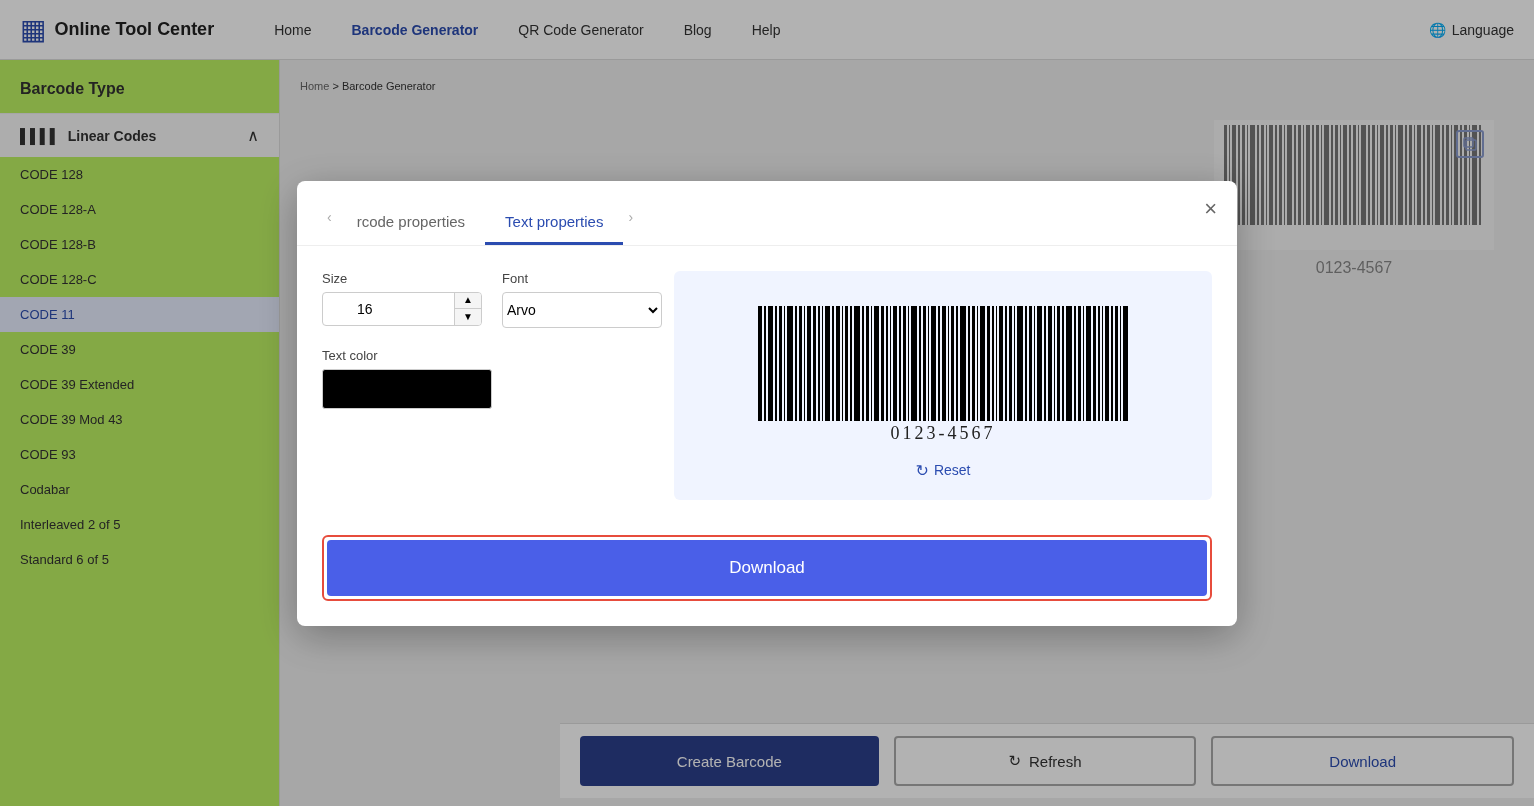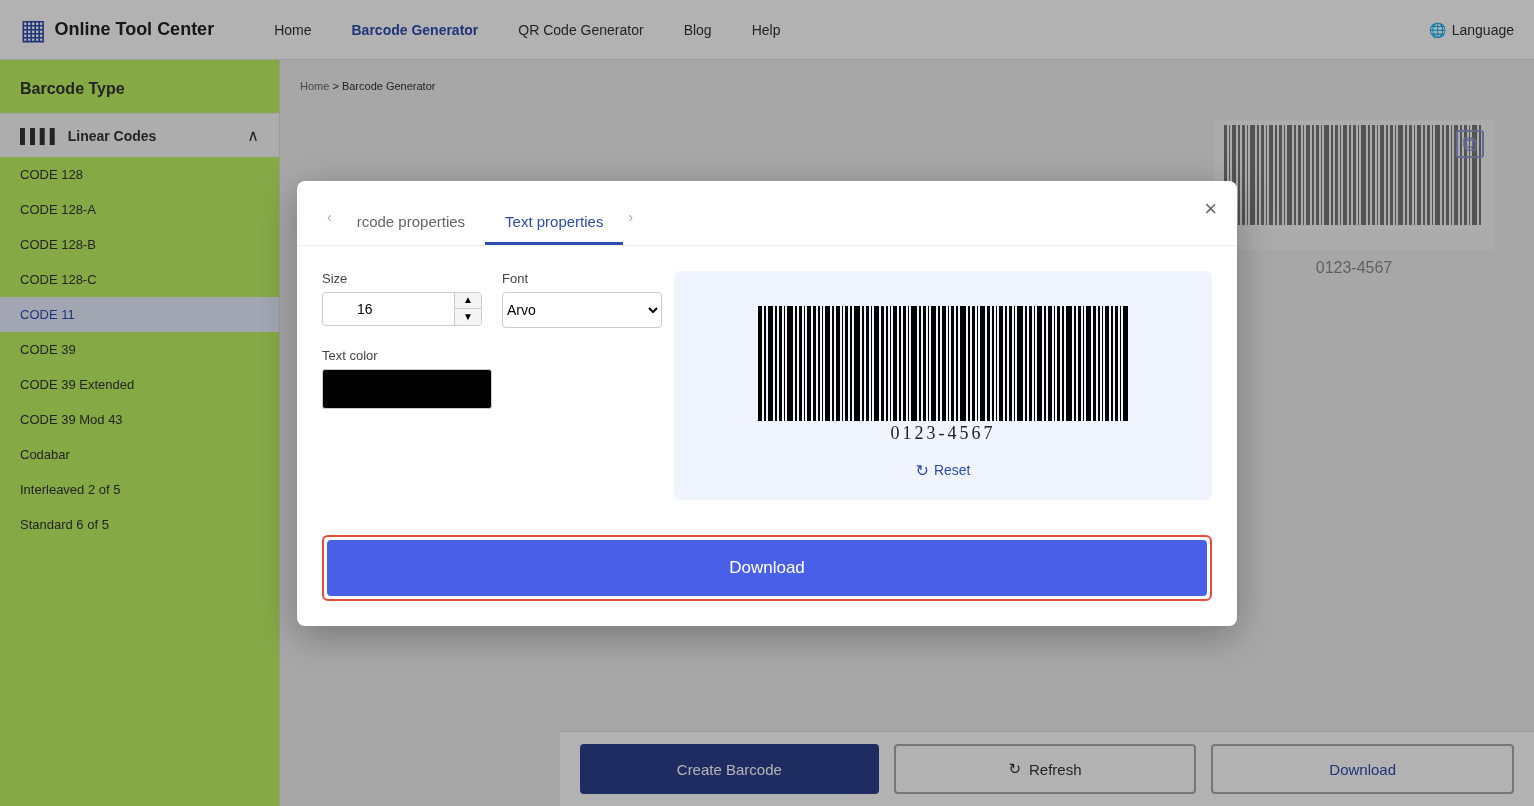--- a/index.html
+++ b/index.html
@@ -140,21 +140,21 @@
       cursor: pointer;
       display: flex;
       align-items: center;
       justify-content: center;
       color: #2b4cb0;
     }
 
     
     .bottom-bar {
       position: absolute;
-      bottom: 0;
+      bottom: 8px;
       left: 280px;
       right: 0;
       background: white;
       border-top: 1px solid #ddd;
       display: flex;
       gap: 0;
       padding: 12px 20px;
       gap: 15px;
     }
     .btn-create {
@@ -409,20 +409,21 @@
         <span>∧</span>
       </div>
       <div class="sidebar-item">CODE 128</div>
       <div class="sidebar-item">CODE 128-A</div>
       <div class="sidebar-item">CODE 128-B</div>
       <div class="sidebar-item">CODE 128-C</div>
       <div class="sidebar-item active">CODE 11</div>
       <div class="sidebar-item">CODE 39</div>
       <div class="sidebar-item">CODE 39 Extended</div>
       <div class="sidebar-item">CODE 39 Mod 43</div>
+      <div class="sidebar-item">CODE 93</div>
       <div class="sidebar-item">Codabar</div>
       <div class="sidebar-item">Interleaved 2 of 5</div>
       <div class="sidebar-item">Standard 6 of 5</div>
     </div>
   </div>
 
   <div class="main">
     <div class="breadcrumb">
       <a href="#">Home</a>
       <span>&gt;</span>

